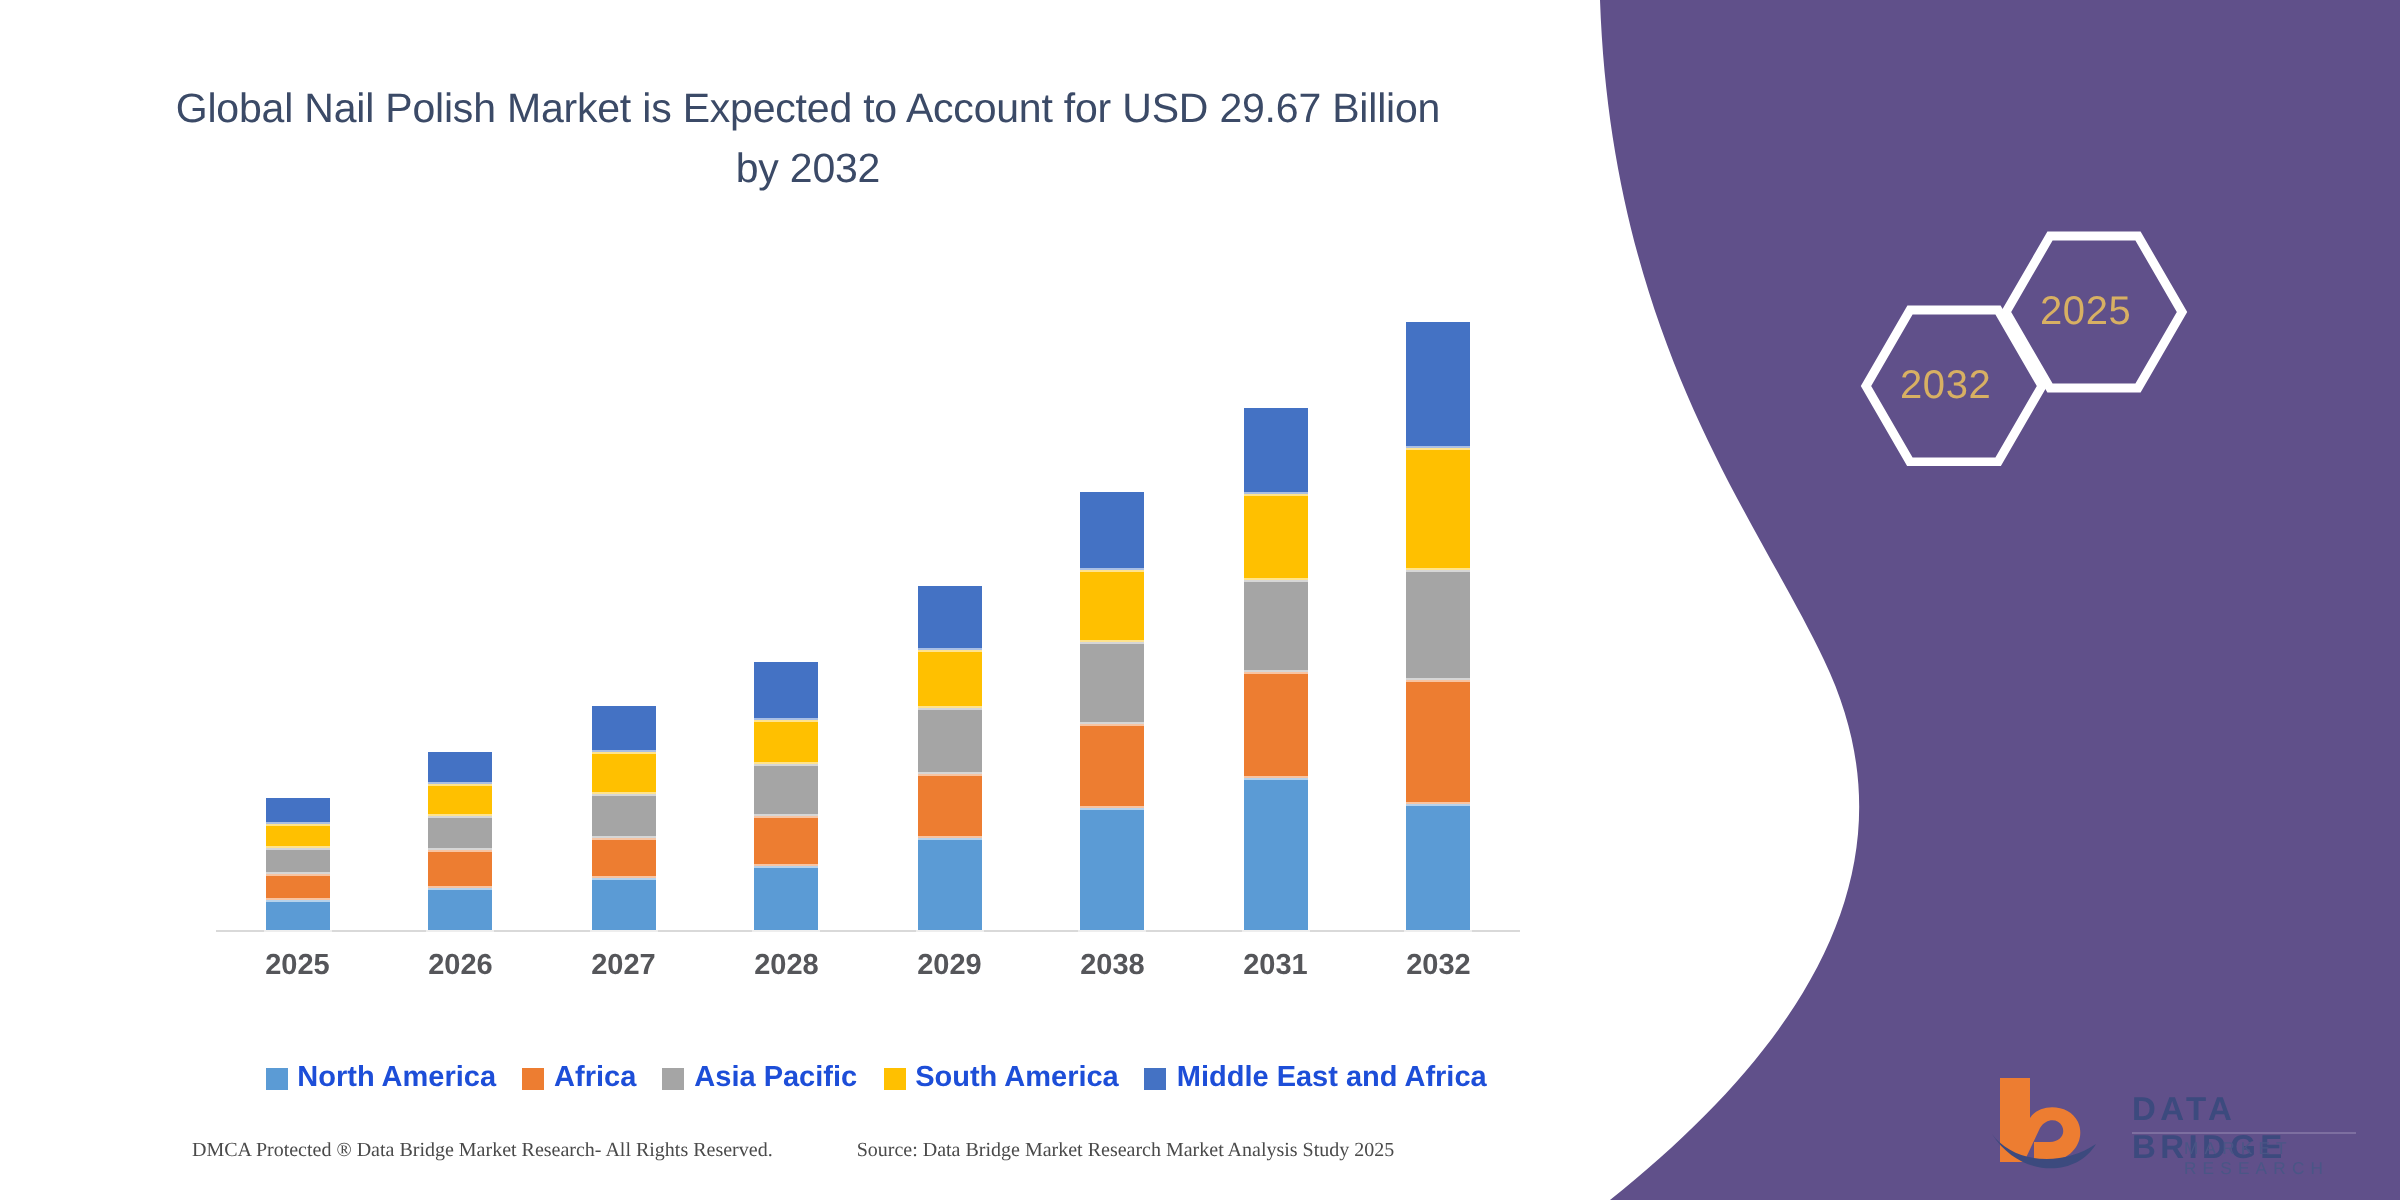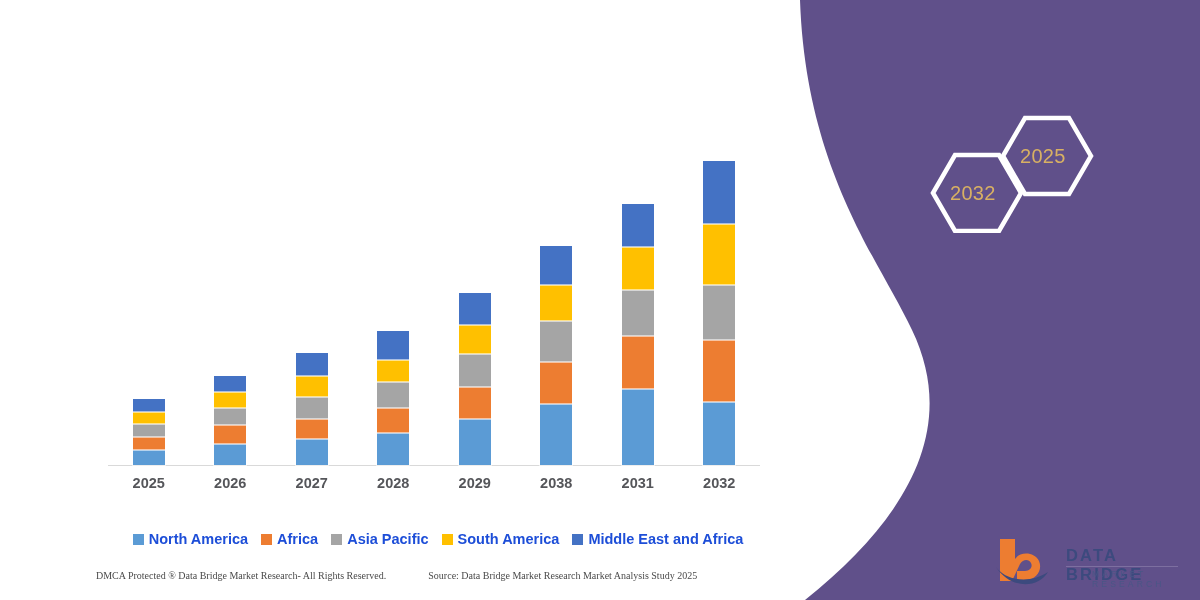--- a/index.html
+++ b/index.html
@@ -190,20 +190,21 @@
 <div id="root">
 
   <svg class="purple-panel" viewBox="0 0 1200 600" preserveAspectRatio="none">
     <path d="M 800 0 L 1200 0 L 1200 600 L 805 600
              C 905 520, 960 430, 912 330
              C 878 258, 806 170, 800 0 Z" fill="#60508A"></path>
   </svg>
 
   <div class="left-pane">
 
+    <div class="chart-title">Global Nail Polish Market is Expected to Account for USD 29.67 Billion by 2032</div>
 
     <div class="plot" id="plot">
       <div class="axis-line"></div>
     <div class="bar-group" style="left: 24.75px;">
           <div class="seg" title="Middle East and Africa 2025: 1.33" style="height: 13.6325px; background: rgb(68, 114, 196);"></div>
           <div class="seg" title="South America 2025: 1.14" style="height: 11.685px; background: rgb(255, 192, 0);"></div>
           <div class="seg" title="Asia Pacific 2025: 1.24" style="height: 12.71px; background: rgb(165, 165, 165);"></div>
           <div class="seg" title="Europe 2025: 1.33" style="height: 13.6325px; background: rgb(237, 125, 49);"></div>
           <div class="seg" title="North America 2025: 1.43" style="height: 14.6575px; background: rgb(91, 155, 213);"></div>
         </div>

